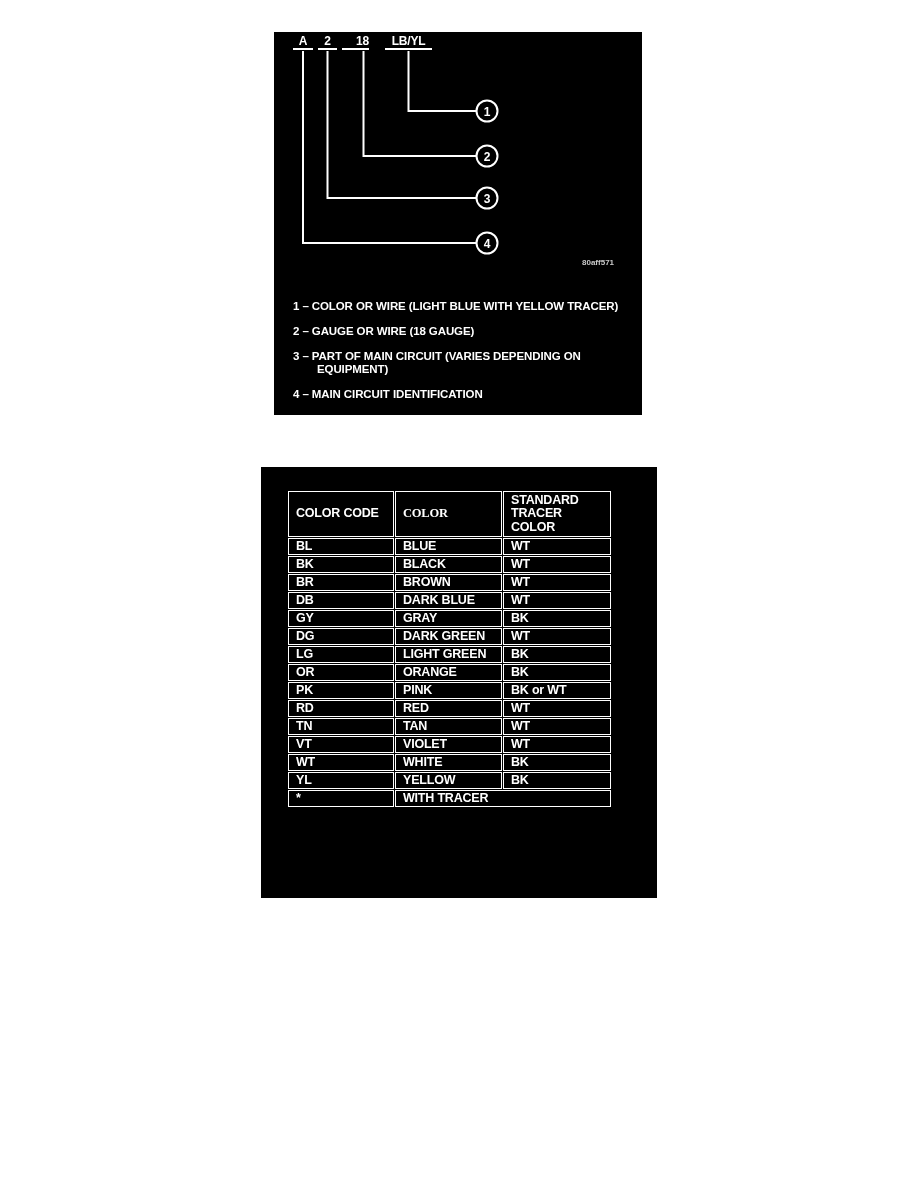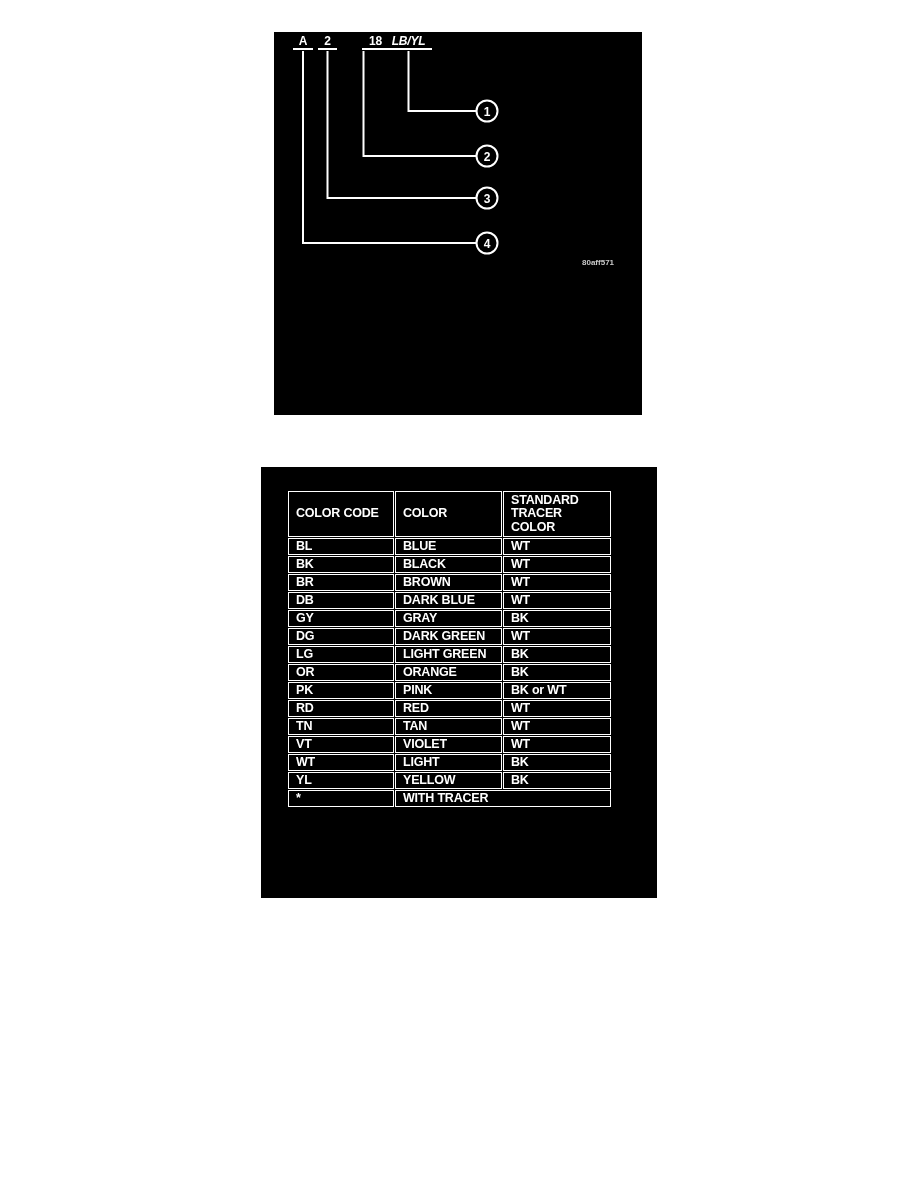--- a/index.html
+++ b/index.html
@@ -28,22 +28,22 @@
     border-bottom: 2px solid #ffffff;
     color: #ffffff;
     font-size: 12px;
     font-weight: bold;
     text-align: center;
     line-height: 14px;
     letter-spacing: -0.2px;
   }
   .cp-a     { left: 19px;  width: 20px; }
   .cp-2     { left: 44px;  width: 19px; }
-  .cp-18    { left: 88px;  width: 27px; }
-  .cp-lbyl  { left: 111px; width: 47px; font-style: italic; }
+  .cp-18    { left: 68px;  width: 27px; text-align: right; }
+  .cp-lbyl  { left: 111px; width: 47px; }
   .diagram-svg { position: absolute; left: 0; top: 0; }
   .wire-line { fill: none; stroke: #ffffff; stroke-width: 2; }
   .callout-circle { fill: #000000; stroke: #ffffff; stroke-width: 2; }
   .callout-num {
     fill: #ffffff;
     font-family: "Liberation Sans", sans-serif;
     font-size: 12px;
     font-weight: bold;
     text-anchor: middle;
   }
@@ -102,21 +102,21 @@
     height: 46px;
     line-height: 13.5px;
   }
   .color-table td {
     height: 16px;
     line-height: 15px;
     white-space: nowrap;
     margin-top: 20px;
   }
   .col-code   { width: 106px; }
-  .col-color  { width: 107px; }
+  .col-color  { width: 107px; font-family: Liberation Serif, serif; }
   .col-tracer { width: 108px; }
 </style>
 </head>
 <body>
 
 <div class="page">
 
   <div class="diagram-panel">
 
     <span class="code-part cp-a">A</span>
@@ -136,20 +136,27 @@
       <circle class="callout-circle" cx="213" cy="211" r="10.5"></circle>
 
       <text class="callout-num" x="213" y="83.5">1</text>
       <text class="callout-num" x="213" y="128.5">2</text>
       <text class="callout-num" x="213" y="170.5">3</text>
       <text class="callout-num" x="213" y="215.5">4</text>
     </svg>
 
     <div class="figure-id">80aff571</div>
 
+    <div class="legend">
+      <div class="legend-item">1 – COLOR OR WIRE (LIGHT BLUE WITH YELLOW TRACER)</div>
+      <div class="legend-item">2 – GAUGE OR WIRE (18 GAUGE)</div>
+      <div class="legend-item">3 – PART OF MAIN CIRCUIT (VARIES DEPENDING ON
+EQUIPMENT)</div>
+      <div class="legend-item">4 – MAIN CIRCUIT IDENTIFICATION</div>
+    </div>
   </div>
 
   <div class="table-panel">
     <table class="color-table">
       <thead>
         <tr>
           <th class="col-code">COLOR CODE</th>
           <th class="col-color">COLOR</th>
           <th class="col-tracer">STANDARD TRACER COLOR</th>
         </tr>
@@ -210,21 +217,21 @@
           <td>TAN</td>
           <td>WT</td>
         </tr>
         <tr>
           <td>VT</td>
           <td>VIOLET</td>
           <td>WT</td>
         </tr>
         <tr>
           <td>WT</td>
-          <td>LIGHT</td>
+          <td>WHITE</td>
           <td>BK</td>
         </tr>
         <tr>
           <td>YL</td>
           <td>YELLOW</td>
           <td>BK</td>
         </tr>
         <tr>
           <td>*</td>
           <td colspan="2">WITH TRACER</td>

